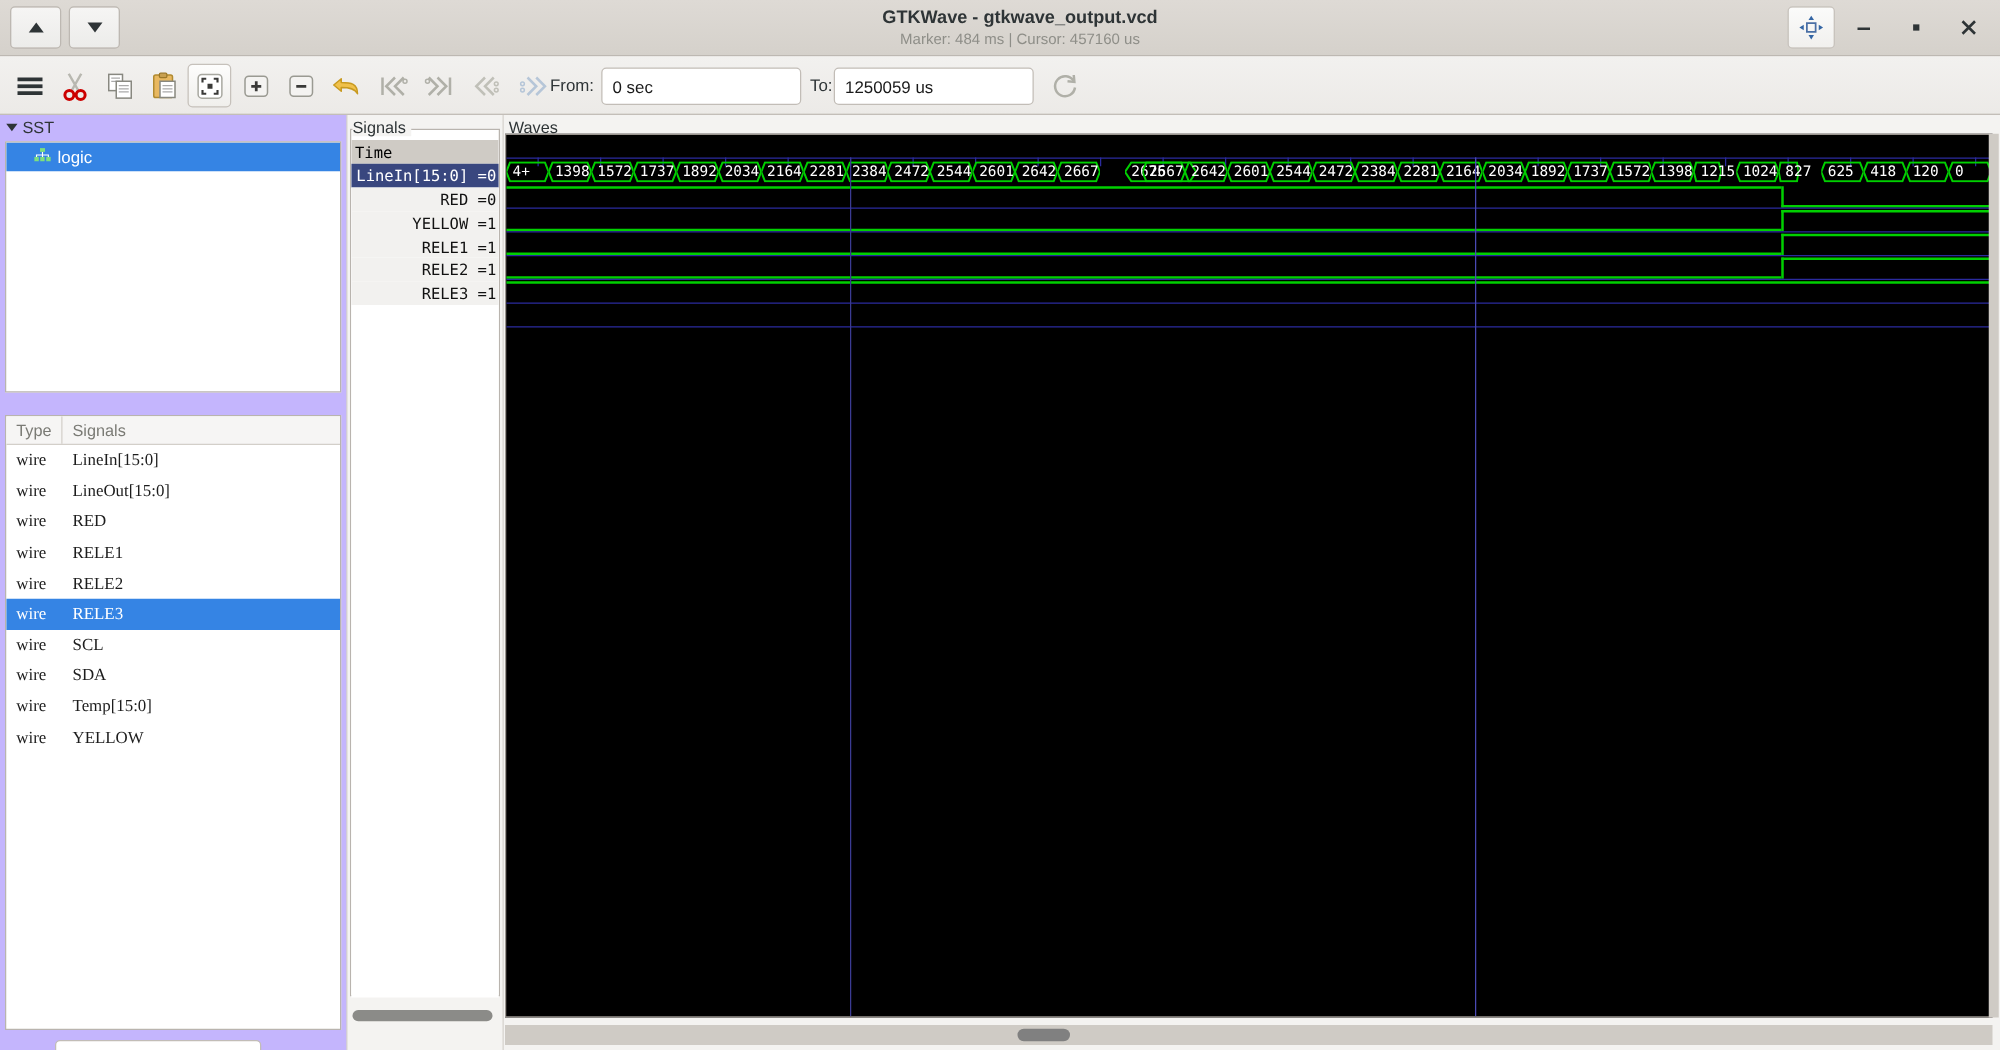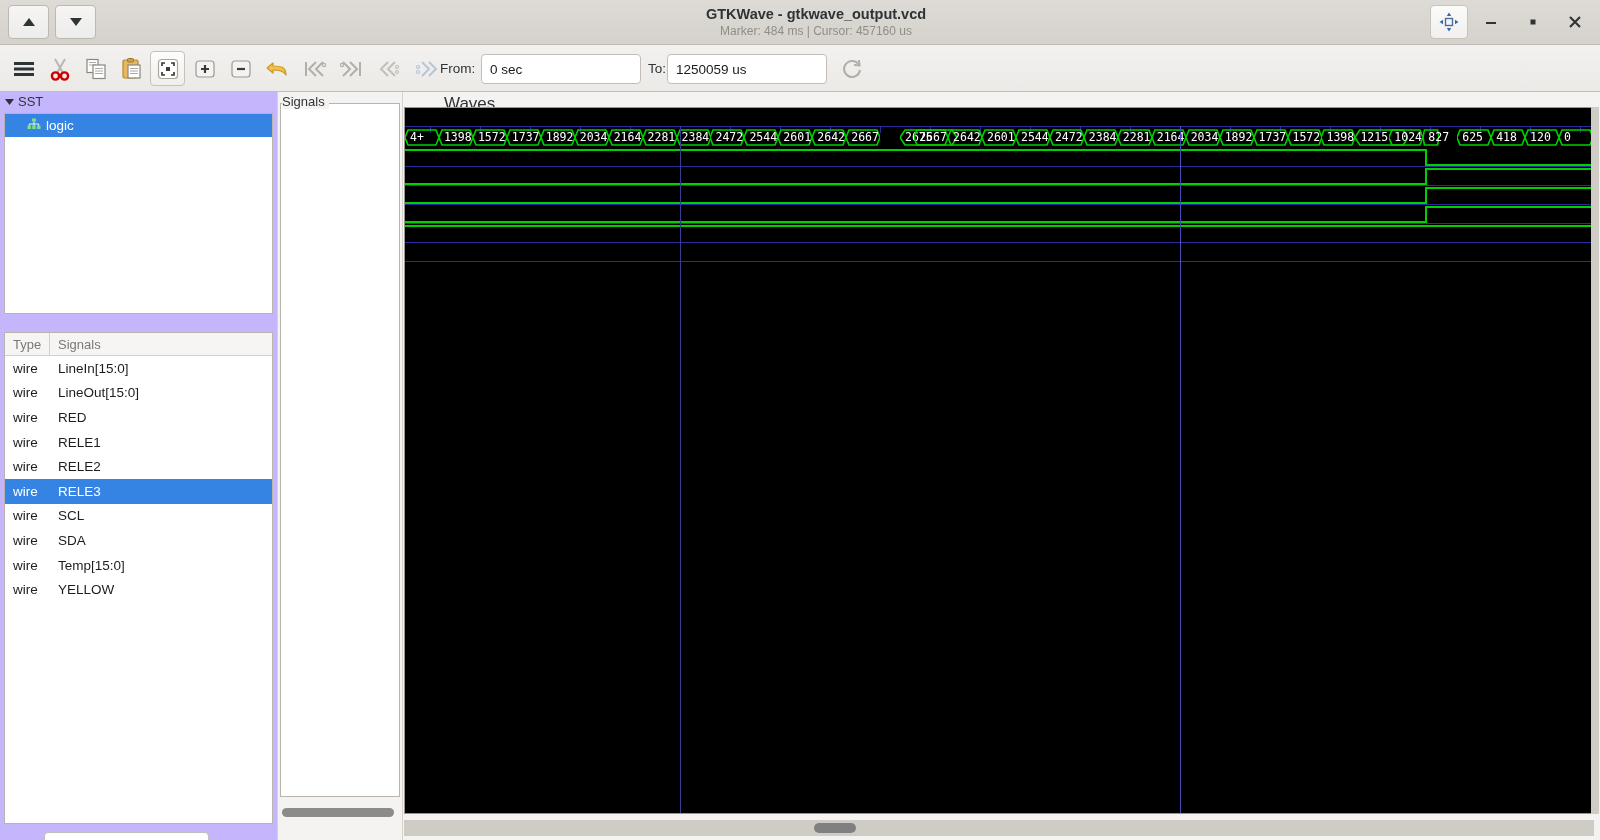--- a/index.html
+++ b/index.html
@@ -68,21 +68,21 @@
   }
   .sst-row.sel { background: #3584e4; color: #ffffff; }
 
   .sig-table {
     position: absolute; left: 4px; top: 240px; width: 269px; height: 492px;
     background: #ffffff; border: 1px solid #b9b4ae; overflow: hidden;
   }
   .sig-header { display: flex; height: 23px; background: #f6f5f4; border-bottom: 1px solid #d3cfc9; }
   .sig-header div { font-size: 13px; color: #7a7a74; display: flex; align-items: center; padding-left: 8px; }
   .sig-hcol1 { width: 45px; border-right: 1px solid #d3cfc9; }
-  .sig-row { display: flex; height: 24.6px; align-items: center; font-size: 13.5px; color: #1d1d1d; }
+  .sig-row { display: flex; height: 24.6px; align-items: center; font-size: 13.5px; color: #1d1d1d; font-family: Liberation Serif, serif; }
   .sig-row.sel { background: #3584e4; color: #ffffff; }
   .sig-c1 { width: 45px; padding-left: 8px; }
   .sig-c2 { padding-left: 8px; }
 
   .filter-row { position: absolute; left: 4px; top: 740px; display: flex; align-items: center; gap: 6px; }
   .filter-lbl { font-size: 13.5px; color: #2e3436; }
   .filter-box { width: 165px; height: 29px; background: #ffffff; border: 1px solid #c2bdb7; border-radius: 4px; }
 
   
   .sig-pane { position: absolute; left: 278px; top: 92px; width: 124px; height: 748px; background: #f4f3f1; }
@@ -94,21 +94,21 @@
     padding-right: 2px; font-family: "DejaVu Sans Mono", monospace; font-size: 12.4px; color: #111111;
     background: #f2f1ef;
   }
   .name-row.hdr { justify-content: flex-start; padding-left: 3px; background: #cfcbc5; color:#000; }
   .name-row.sel { background: #39477f; color: #ffffff; }
   .hsb-left { position: absolute; left: 3px; bottom: 22px; width: 117px; height: 11px; }
   .hsb-left .thumb { position: absolute; left: 1px; top: 1px; width: 112px; height: 9px; background: #8b8b88; border-radius: 5px; }
 
   
   .waves-pane { position: absolute; left: 403px; top: 92px; width: 1197px; height: 748px; background: #f4f3f1; }
-  .waves-title { position: absolute; left: 4px; top: 2px; font-size: 17px; color: #2e3436; margin-left: 37px; }
+  .waves-title { position: absolute; left: 4px; top: 2px; font-size: 13px; color: #2e3436; }
   .waves-frame { position: absolute; left: 1px; top: 15px; width: 1190px; height: 707px; background: #000000; border: 1px solid #9a958f; }
   .wave-canvas { position: absolute; left: 0; top: 0; width: 1188px; height: 705px; overflow: hidden; }
   .wave-vscroll { position: absolute; right: 1px; top: 15px; width: 8px; height: 707px; background: #cfcbc5; }
   .wave-hscroll { position: absolute; left: 1px; bottom: 4px; width: 1190px; height: 16px; background: #cfcbc5; }
   .wave-hscroll .thumb { position: absolute; left: 410px; top: 3px; width: 42px; height: 10px; background: #808080; border-radius: 5px; }
 
   .ruler { position: absolute; left: 0; top: 0; width: 1188px; height: 18px; background: #000000; color: #ffffff;
            font-family: "DejaVu Sans Mono", monospace; font-size: 11.5px; }
   .ruler-lbl { position: absolute; top: 1px; transform: translateX(-50%); white-space: nowrap; }
   .tick { position: absolute; top: 18px; width: 1px; height: 7px; background: #2b2b9e; }
@@ -379,20 +379,29 @@
   <div class="filter-row">
     <span class="filter-lbl">Filter:</span>
     <input class="filter-box" type="text" placeholder="" style="">
   </div>
 
 </div>
 
 <div class="sig-pane">
   <div class="pane-title">Signals</div>
   <div class="pane-frame"></div>
+  <div class="names-list" id="names-list">
+      <div class="name-row hdr">Time</div>
+      <div class="name-row sel">LineIn[15:0] =0</div>
+      <div class="name-row">RED =0</div>
+      <div class="name-row">YELLOW =1</div>
+      <div class="name-row">RELE1 =1</div>
+      <div class="name-row">RELE2 =1</div>
+      <div class="name-row">RELE3 =1</div>
+    </div>
   <div class="hsb-left">
     <div class="thumb"></div>
   </div>
 </div>
 
 <div class="waves-pane">
   <div class="waves-title">Waves</div>
 
   <div class="waves-frame">
     <div class="wave-canvas" id="wave-canvas">
@@ -583,21 +592,21 @@
                 <path d="M3 1 L30.942857142857143 1 L33.94285714285714 8.5 L30.942857142857143 16 L3 16 L0 8.5 Z" fill="none" stroke="#00d000" stroke-width="1.6" vector-effect="non-scaling-stroke"></path>
               </svg></div>
             <div class="txt">1572</div>
           </div>
           <div class="bus-cell" style="left: 916.457px; width: 33.9429px;">
             <div class="shape"><svg width="100%" height="17" viewBox="0 0 33.94285714285714 17" preserveAspectRatio="none">
                 <path d="M3 1 L30.942857142857143 1 L33.94285714285714 8.5 L30.942857142857143 16 L3 16 L0 8.5 Z" fill="none" stroke="#00d000" stroke-width="1.6" vector-effect="non-scaling-stroke"></path>
               </svg></div>
             <div class="txt">1398</div>
           </div>
-          <div class="bus-cell" style="left: 950.4px; width: 53px;">
+          <div class="bus-cell" style="left: 950.4px; width: 22px;">
             <div class="shape"><svg width="100%" height="17" viewBox="0 0 33.94285714285714 17" preserveAspectRatio="none">
                 <path d="M3 1 L30.942857142857143 1 L33.94285714285714 8.5 L30.942857142857143 16 L3 16 L0 8.5 Z" fill="none" stroke="#00d000" stroke-width="1.6" vector-effect="non-scaling-stroke"></path>
               </svg></div>
             <div class="txt">1215</div>
           </div>
           <div class="bus-cell" style="left: 984.343px; width: 33.9429px;">
             <div class="shape"><svg width="100%" height="17" viewBox="0 0 33.94285714285714 17" preserveAspectRatio="none">
                 <path d="M3 1 L30.942857142857143 1 L33.94285714285714 8.5 L30.942857142857143 16 L3 16 L0 8.5 Z" fill="none" stroke="#00d000" stroke-width="1.6" vector-effect="non-scaling-stroke"></path>
               </svg></div>
             <div class="txt">1024</div>

